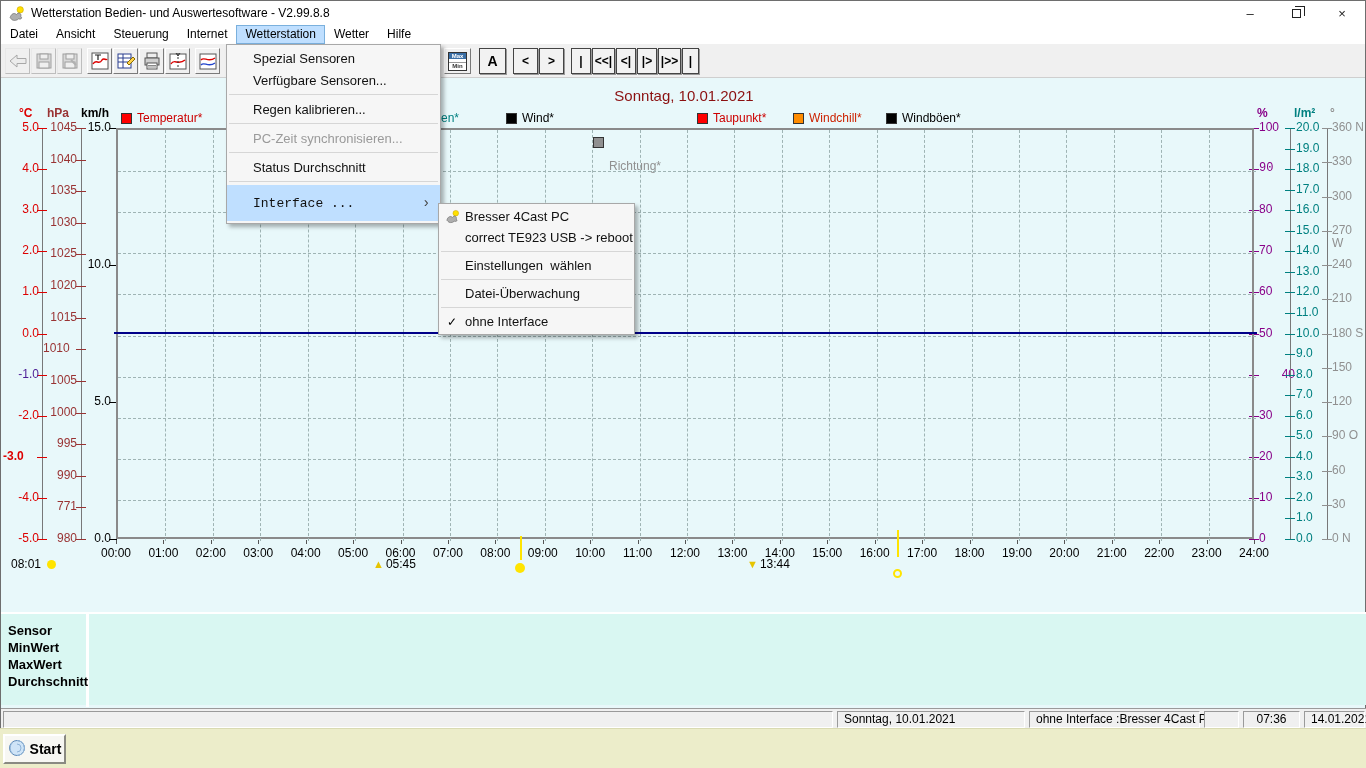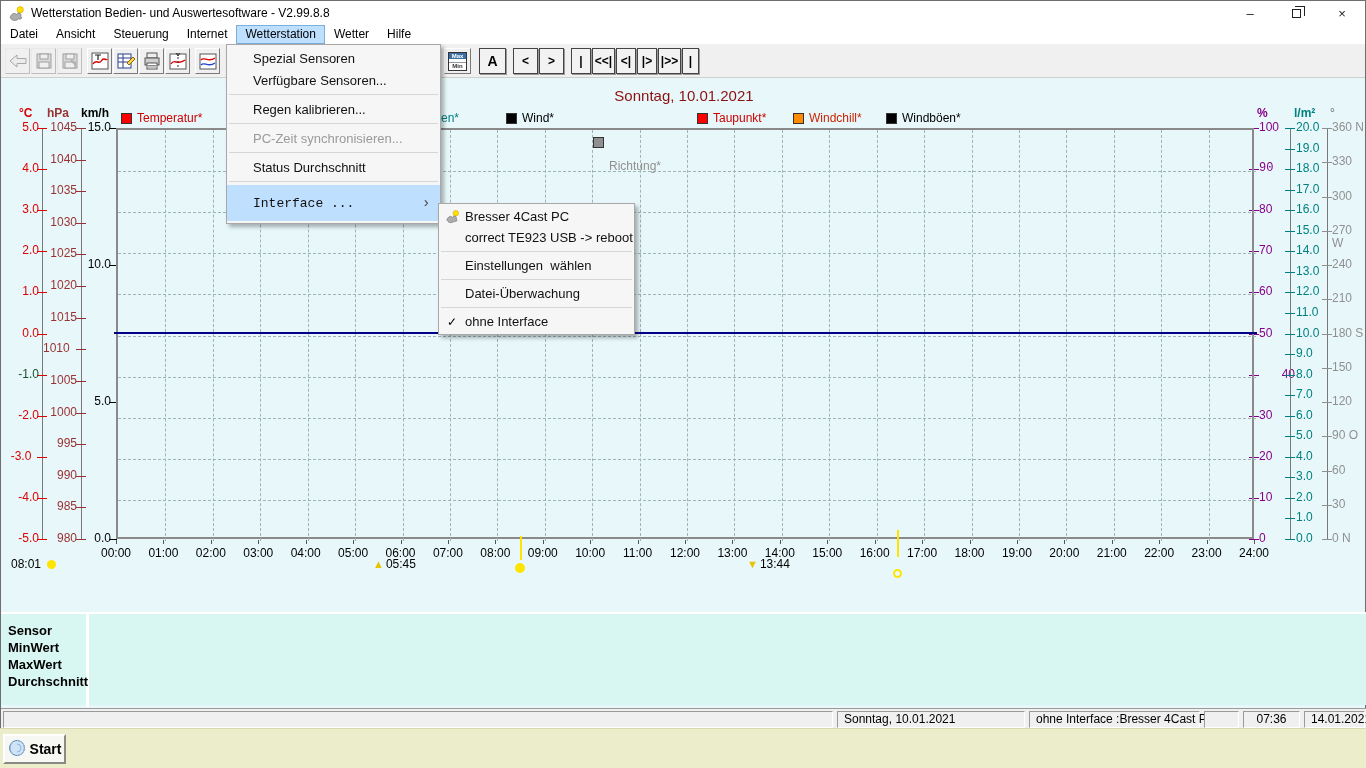--- a/index.html
+++ b/index.html
@@ -231,25 +231,25 @@
         <div class="ticklab" style="left: 2px; width: 36px; top: 161.1px; text-align: right; color: rgb(221, 0, 0);">4.0</div>
         <div class="tickmark" style="left: 36px; width: 10px; top: 209.2px; background: rgb(221, 0, 0);"></div>
         <div class="ticklab" style="left: 2px; width: 36px; top: 202.2px; text-align: right; color: rgb(221, 0, 0);">3.0</div>
         <div class="tickmark" style="left: 36px; width: 10px; top: 250.3px; background: rgb(221, 0, 0);"></div>
         <div class="ticklab" style="left: 2px; width: 36px; top: 243.3px; text-align: right; color: rgb(221, 0, 0);">2.0</div>
         <div class="tickmark" style="left: 36px; width: 10px; top: 291.4px; background: rgb(221, 0, 0);"></div>
         <div class="ticklab" style="left: 2px; width: 36px; top: 284.4px; text-align: right; color: rgb(221, 0, 0);">1.0</div>
         <div class="tickmark" style="left: 36px; width: 10px; top: 332.5px; background: rgb(221, 0, 0);"></div>
         <div class="ticklab" style="left: 2px; width: 36px; top: 325.5px; text-align: right; color: rgb(221, 0, 0);">0.0</div>
         <div class="tickmark" style="left: 36px; width: 10px; top: 373.6px; background: rgb(221, 0, 0);"></div>
-        <div class="ticklab" style="left: 2px; width: 36px; top: 366.6px; text-align: right; color: #14532d;">-1.0</div>
+        <div class="ticklab" style="left: 2px; width: 36px; top: 366.6px; text-align: right; color: #4c1d95;">-1.0</div>
         <div class="tickmark" style="left: 36px; width: 10px; top: 414.7px; background: rgb(221, 0, 0);"></div>
         <div class="ticklab" style="left: 2px; width: 36px; top: 407.7px; text-align: right; color: rgb(221, 0, 0);">-2.0</div>
         <div class="tickmark" style="left: 36px; width: 10px; top: 455.8px; background: rgb(221, 0, 0);"></div>
-        <div class="ticklab" style="left: 2px; width: 36px; top: 448.8px; text-align: center; color: rgb(221, 0, 0);">-3.0</div>
+        <div class="ticklab" style="left: 2px; width: 36px; top: 448.8px; text-align: left; color: rgb(221, 0, 0); font-weight: bold;">-3.0</div>
         <div class="tickmark" style="left: 36px; width: 10px; top: 496.9px; background: rgb(221, 0, 0);"></div>
         <div class="ticklab" style="left: 2px; width: 36px; top: 489.9px; text-align: right; color: rgb(221, 0, 0);">-4.0</div>
         <div class="tickmark" style="left: 36px; width: 10px; top: 538px; background: rgb(221, 0, 0);"></div>
         <div class="ticklab" style="left: 2px; width: 36px; top: 531px; text-align: right; color: rgb(221, 0, 0);">-5.0</div>
         <div class="axhdr" style="left: 46px; color: rgb(153, 51, 51);">hPa</div>
         <div class="axline" style="left: 80px;"></div>
         <div class="tickmark" style="left: 75px; width: 10px; top: 127px; background: rgb(153, 51, 51);"></div>
         <div class="ticklab" style="left: 42px; width: 34px; top: 120px; text-align: right; color: rgb(153, 51, 51);">1045</div>
         <div class="tickmark" style="left: 75px; width: 10px; top: 158.615px; background: rgb(153, 51, 51);"></div>
         <div class="ticklab" style="left: 42px; width: 34px; top: 151.615px; text-align: right; color: rgb(153, 51, 51);">1040</div>
@@ -267,21 +267,21 @@
         <div class="ticklab" style="left: 42px; width: 34px; top: 341.308px; text-align: left; color: rgb(153, 51, 51);">1010</div>
         <div class="tickmark" style="left: 75px; width: 10px; top: 379.923px; background: rgb(153, 51, 51);"></div>
         <div class="ticklab" style="left: 42px; width: 34px; top: 372.923px; text-align: right; color: rgb(153, 51, 51);">1005</div>
         <div class="tickmark" style="left: 75px; width: 10px; top: 411.538px; background: rgb(153, 51, 51);"></div>
         <div class="ticklab" style="left: 42px; width: 34px; top: 404.538px; text-align: right; color: rgb(153, 51, 51);">1000</div>
         <div class="tickmark" style="left: 75px; width: 10px; top: 443.154px; background: rgb(153, 51, 51);"></div>
         <div class="ticklab" style="left: 42px; width: 34px; top: 436.154px; text-align: right; color: rgb(153, 51, 51);">995</div>
         <div class="tickmark" style="left: 75px; width: 10px; top: 474.769px; background: rgb(153, 51, 51);"></div>
         <div class="ticklab" style="left: 42px; width: 34px; top: 467.769px; text-align: right; color: rgb(153, 51, 51);">990</div>
         <div class="tickmark" style="left: 75px; width: 10px; top: 506.385px; background: rgb(153, 51, 51);"></div>
-        <div class="ticklab" style="left: 42px; width: 34px; top: 499.385px; text-align: right; color: rgb(153, 51, 51);">985</div>
+        <div class="ticklab" style="left: 42px; width: 34px; top: 499.385px; text-align: right; color: rgb(153, 51, 51);">771</div>
         <div class="tickmark" style="left: 75px; width: 10px; top: 538px; background: rgb(153, 51, 51);"></div>
         <div class="ticklab" style="left: 42px; width: 34px; top: 531px; text-align: right; color: rgb(153, 51, 51);">980</div>
         <div class="axhdr" style="left: 80px; color: rgb(0, 0, 0);">km/h</div>
         <div class="tickmark" style="left: 108px; width: 8px; top: 127px; background: rgb(0, 0, 0);"></div>
         <div class="ticklab" style="left: 72px; width: 38px; top: 120px; text-align: right; color: rgb(0, 0, 0);">15.0</div>
         <div class="tickmark" style="left: 108px; width: 8px; top: 264px; background: rgb(0, 0, 0);"></div>
         <div class="ticklab" style="left: 72px; width: 38px; top: 257px; text-align: right; color: rgb(0, 0, 0);">10.0</div>
         <div class="tickmark" style="left: 108px; width: 8px; top: 401px; background: rgb(0, 0, 0);"></div>
         <div class="ticklab" style="left: 72px; width: 38px; top: 394px; text-align: right; color: rgb(0, 0, 0);">5.0</div>
         <div class="tickmark" style="left: 108px; width: 8px; top: 538px; background: rgb(0, 0, 0);"></div>

